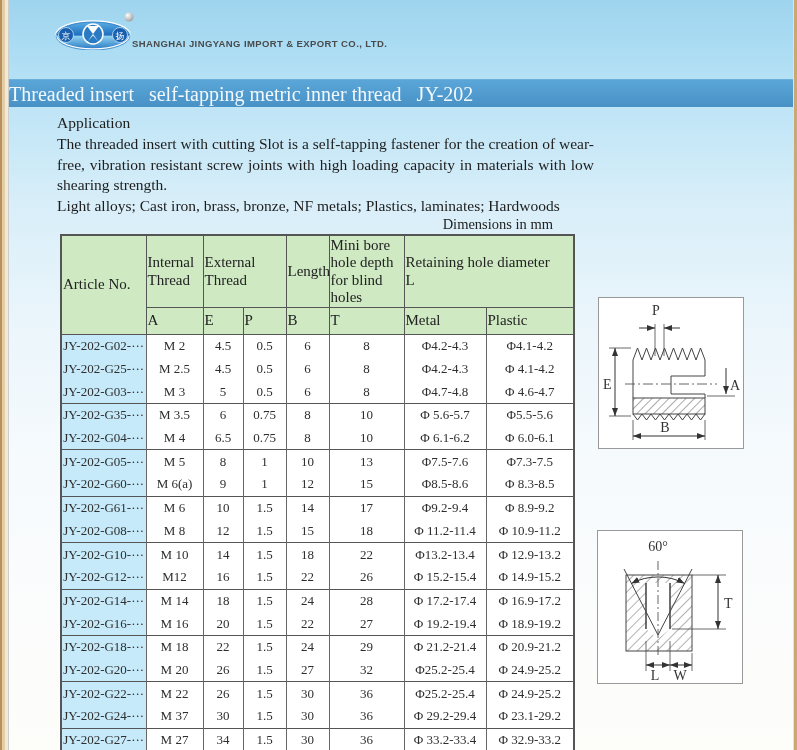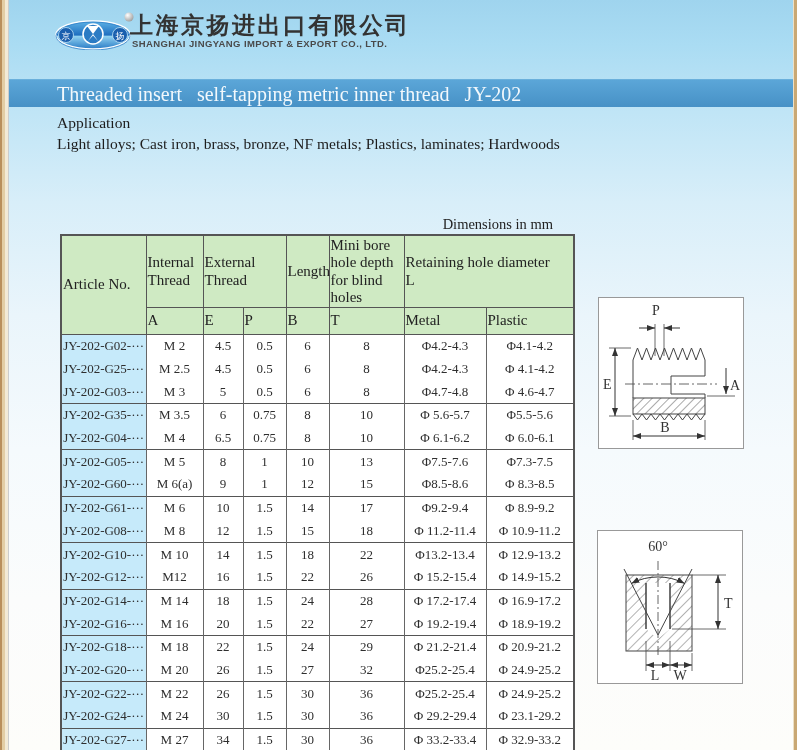--- a/index.html
+++ b/index.html
@@ -13,21 +13,21 @@
     background:linear-gradient(90deg,#ece0c6 0 1px,#c9a874 1px 4px);}
 
   .logo{position:absolute;left:52px;top:8px;width:86px;height:42px;}
   .company-cn{position:absolute;left:130px;top:10px;font-size:23px;font-weight:bold;
     color:#333;letter-spacing:2.5px;white-space:pre;}
   .company-en{position:absolute;left:132px;top:38px;font-size:9.5px;font-weight:bold;
     color:#4a4a4a;letter-spacing:0.4px;font-family:"Liberation Sans",sans-serif;white-space:pre;}
 
   .title-bar{position:absolute;left:9px;right:4px;top:79px;height:28px;
     background:linear-gradient(180deg,#5ba6d8,#4791c6);border-top:1px solid #6ab0dc;
-    color:#f2f8fc;font-size:20px;line-height:28px;padding-left:48px;white-space:pre;box-sizing:border-box;}
+    color:#f2f8fc;font-size:20px;line-height:28px;white-space:pre;box-sizing:border-box;}
 
   .application{position:absolute;left:57px;top:113px;width:537px;color:#1d1d1d;
     font-size:15.5px;line-height:1.34;}
   .application .para{text-align:justify;}
   .dims-note{position:absolute;left:390px;top:216px;width:163px;text-align:right;
     font-size:14.5px;color:#222;}
 
   table.spec{position:absolute;left:60px;top:234px;border-collapse:collapse;table-layout:fixed;
     width:513px;border:2px solid #555;}
   table.spec th{background:#cfeac3;border:1px solid #555;font-weight:normal;
@@ -70,27 +70,27 @@
     <ellipse cx="41" cy="27" rx="37" ry="14" fill="url(#lg1)" stroke="#ffffff" stroke-width="1.6"></ellipse>
     <ellipse cx="41" cy="27" rx="37" ry="14" fill="none" stroke="#2a7cc6" stroke-width="0.8" transform="translate(0,1)"></ellipse>
     <circle cx="14" cy="27" r="7.5" fill="#1a5fae" stroke="#bfe2f5" stroke-width="0.8"></circle>
     <text x="14" y="30.5" text-anchor="middle" font-size="9" fill="#ffffff">京</text>
     <circle cx="68" cy="27" r="7.5" fill="#1a5fae" stroke="#bfe2f5" stroke-width="0.8"></circle>
     <text x="68" y="30.5" text-anchor="middle" font-size="9" fill="#ffffff">扬</text>
     <circle cx="41" cy="26" r="10" fill="#2b7bc4" stroke="#ffffff" stroke-width="1.5"></circle>
     <path d="M41,26 L35,18 L47,18 Z M41,26 L36,33 L41,27.5 L46,33 Z" fill="#ffffff"></path>
     <circle cx="77" cy="9" r="4.5" fill="url(#ball1)"></circle>
   </svg>
-  <div class="company-cn">上海京扬进出口有限公司</div>
   <div class="company-en">SHANGHAI JINGYANG IMPORT &amp; EXPORT CO., LTD.</div>
 
   <div class="title-bar">Threaded insert   self-tapping metric inner thread   JY-202</div>
 
   <div class="application">
     <div>Application</div>
+    <div class="para">The threaded insert with cutting Slot is a self-tapping fastener for the creation of wear-free, vibration resistant screw joints with high loading capacity in materials with low shearing strength.</div>
     <div>Light alloys; Cast iron, brass, bronze, NF metals; Plastics, laminates; Hardwoods</div>
   </div>
 
   <div class="dims-note">Dimensions in mm</div>
 
   <table class="spec">
     <colgroup>
       <col style="width:85px">
         <col style="width:57px">
         <col style="width:40px">
@@ -294,21 +294,21 @@
       <td>26</td>
       <td>1.5</td>
       <td>30</td>
       <td>36</td>
       <td>Φ25.2-25.4</td>
       <td>Φ 24.9-25.2</td>
     </tr>
 
     <tr>
       <td class="art">JY-202-G24-···</td>
-      <td>M 24</td>
+      <td>M 37</td>
       <td>30</td>
       <td>1.5</td>
       <td>30</td>
       <td>36</td>
       <td>Φ 29.2-29.4</td>
       <td>Φ 23.1-29.2</td>
     </tr>
 
     <tr class="group-start">
       <td class="art">JY-202-G27-···</td>

